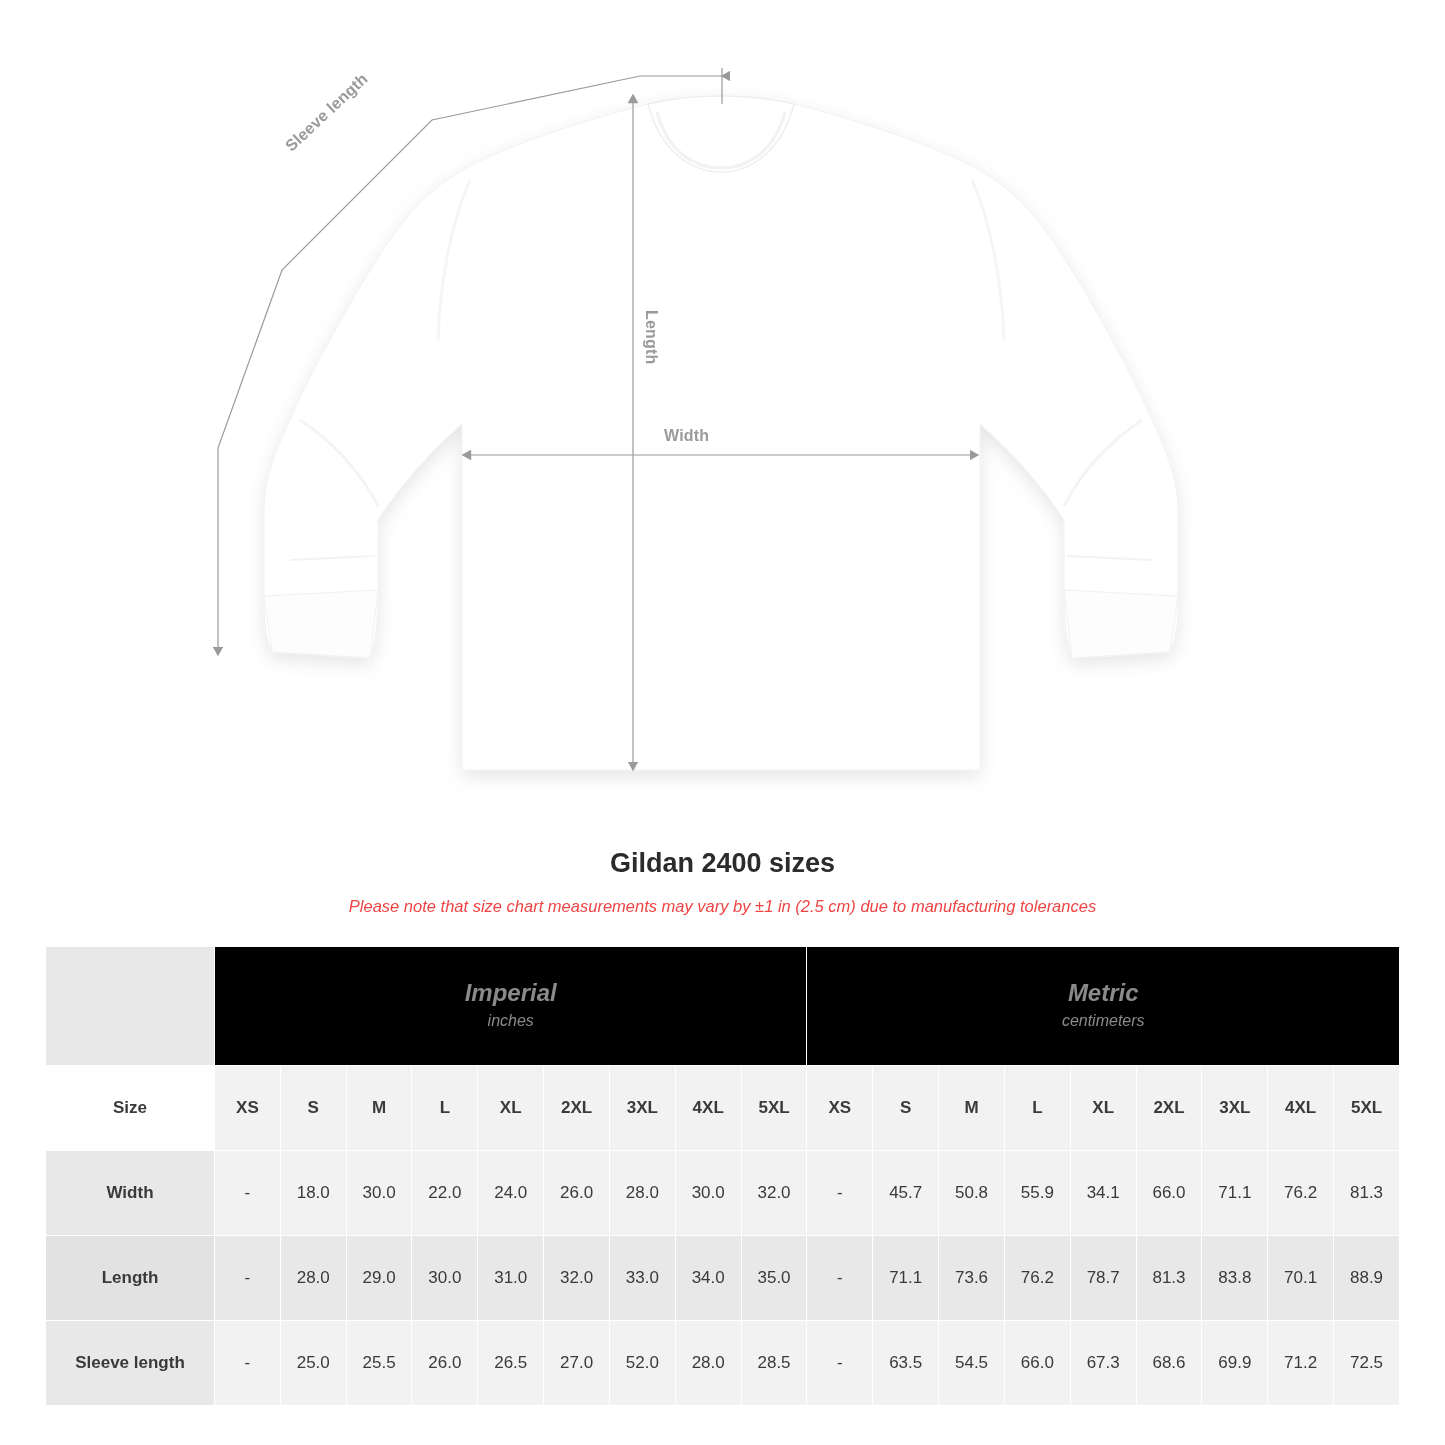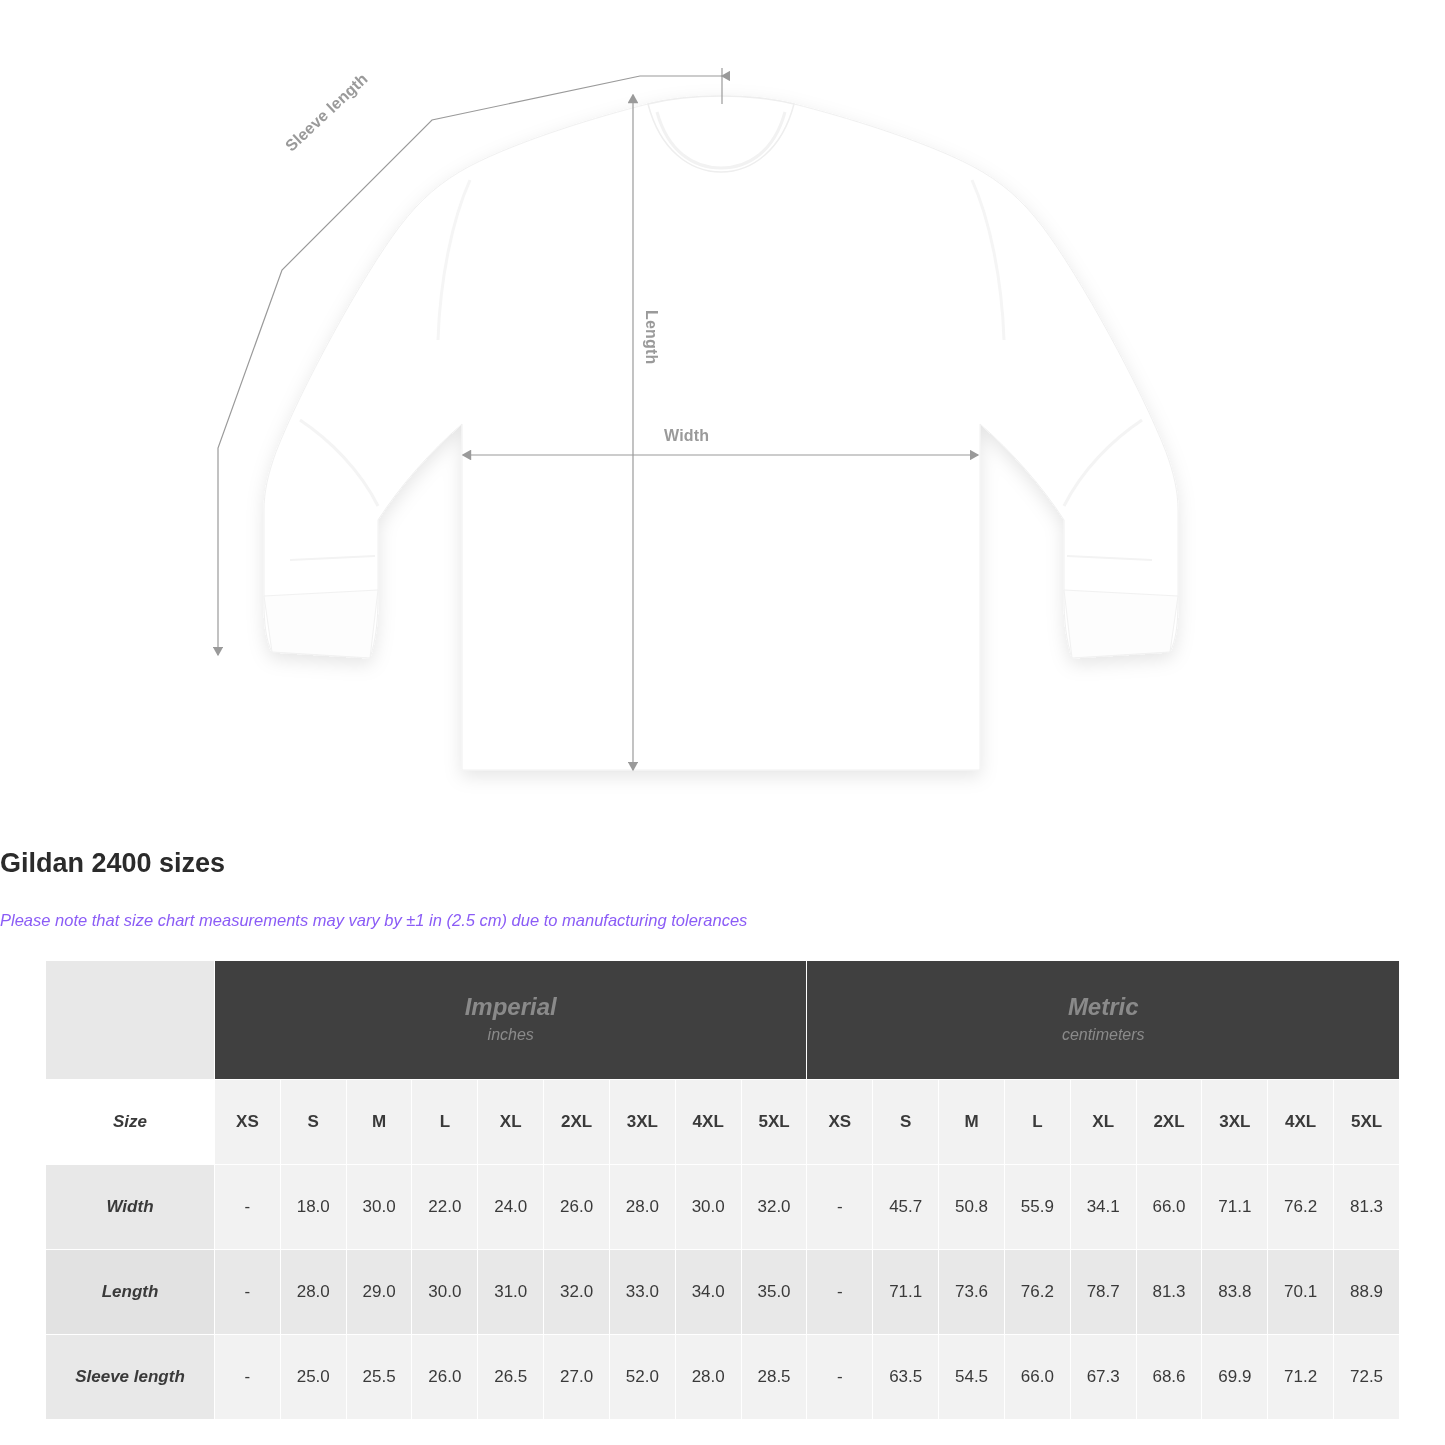--- a/index.html
+++ b/index.html
@@ -50,34 +50,34 @@
     top: 310px;
     writing-mode: vertical-rl;
   }
   .label-width {
     left: 664px;
     top: 427px;
   }
 
   
   .title-block {
-    text-align: left;
+    text-align: center;
     margin-top: 28px;
   }
   .chart-title {
     font-size: 27px;
     font-weight: bold;
     color: #2b2b2b;
     margin: 0;
   }
   .chart-note {
     font-size: 16.5px;
     font-style: italic;
-    color: #8b5cf6;
-    margin-top: 32px;
+    color: #ef4444;
+    margin-top: 18px;
   }
 
   
   .table-wrap {
     margin: 30px 45px 0 45px;
   }
   table.size-table {
     border-collapse: collapse;
     width: 1355px;
     table-layout: fixed;
@@ -86,21 +86,21 @@
   table.size-table th {
     border: 1px solid #ffffff;
     text-align: center;
     font-size: 17px;
     color: #3a3a3a;
     padding: 0;
     height: 84px;
     vertical-align: middle;
   }
   .unit-head {
-    background: #404040;
+    background: #000000;
     height: 118px !important;
     color: #8b8b8b;
   }
   .unit-head .unit-name {
     font-size: 24px;
     font-style: italic;
     font-weight: bold;
     color: #8a8a8a;
     line-height: 1.25;
   }
@@ -111,21 +111,20 @@
     line-height: 1.6;
   }
   .corner-cell {
     background: #e8e8e8;
   }
   .row-head {
     background: #e8e8e8;
     font-weight: bold;
     color: #3b3b3b;
     font-size: 17.5px;
-    font-style: italic;
   }
   .hdr-cell {
     background: #f2f2f2;
     font-weight: bold;
     font-size: 17.5px;
     color: #3b3b3b;
   }
   .hdr-row .row-head {
     background: #ffffff;
   }

